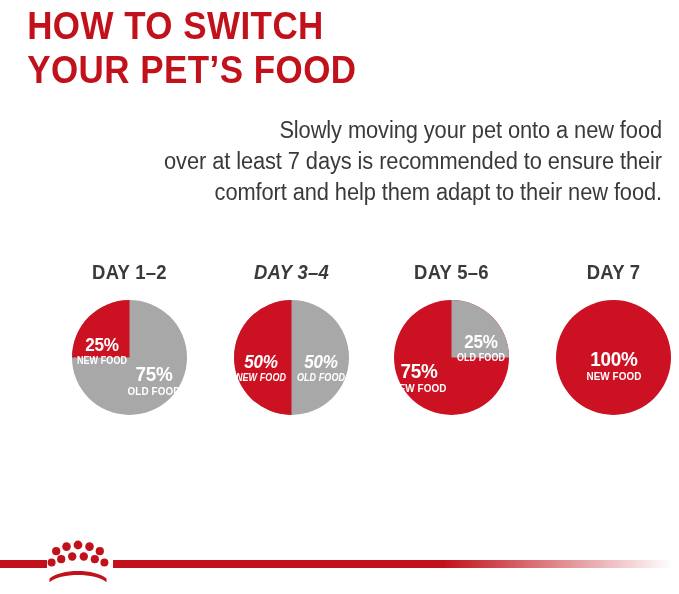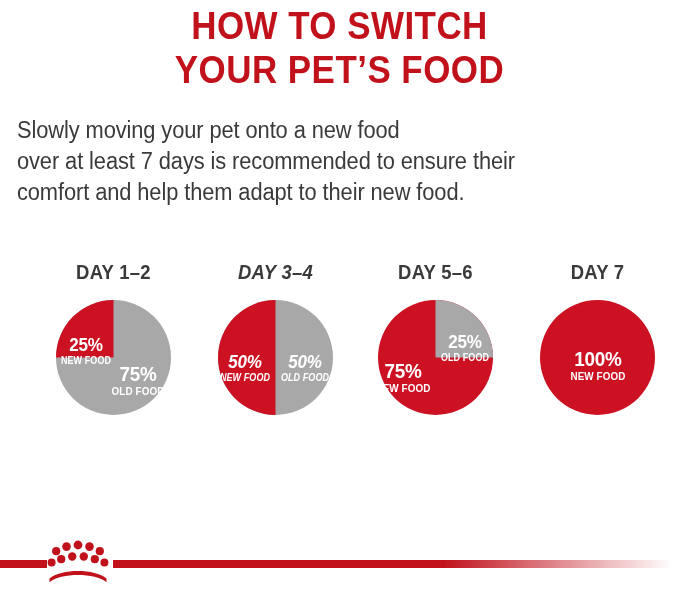--- a/index.html
+++ b/index.html
@@ -15,61 +15,60 @@
     font-family: "Liberation Sans", sans-serif;
     -webkit-font-smoothing: antialiased;
   }
 
   
   .title-block {
     position: absolute;
     top: 4px;
     left: 0;
     width: 679px;
-    text-align: center;
   }
   .title-line {
     display: block;
     color: #C1121C;
     font-family: "Liberation Sans", sans-serif;
     font-weight: bold;
     font-size: 38px;
     line-height: 44px;
     letter-spacing: 0.5px;
     transform: scaleX(0.92);
     transform-origin: center center;
     white-space: nowrap;
   }
 
   
   .intro-block {
     position: absolute;
     top: 115px;
     left: 0;
     width: 679px;
-    text-align: left;
+    text-align: right;
   }
   .intro-line {
     display: block;
     color: #3A3A3A;
     font-family: "Liberation Sans", sans-serif;
     font-weight: normal;
     font-size: 23px;
     line-height: 31px;
     letter-spacing: -0.1px;
     transform: scaleX(0.95);
     transform-origin: center center;
     white-space: nowrap;
   }
 
   
   .pies {
     position: absolute;
     top: 260px;
-    left: 0;
+    left: 16px;
     width: 546px;
     height: 180px;
   }
   .pie-cell {
     position: absolute;
     top: 0;
     width: 165px;
     height: 180px;
   }
   .pie-cell.c0 { left: 31px; }

